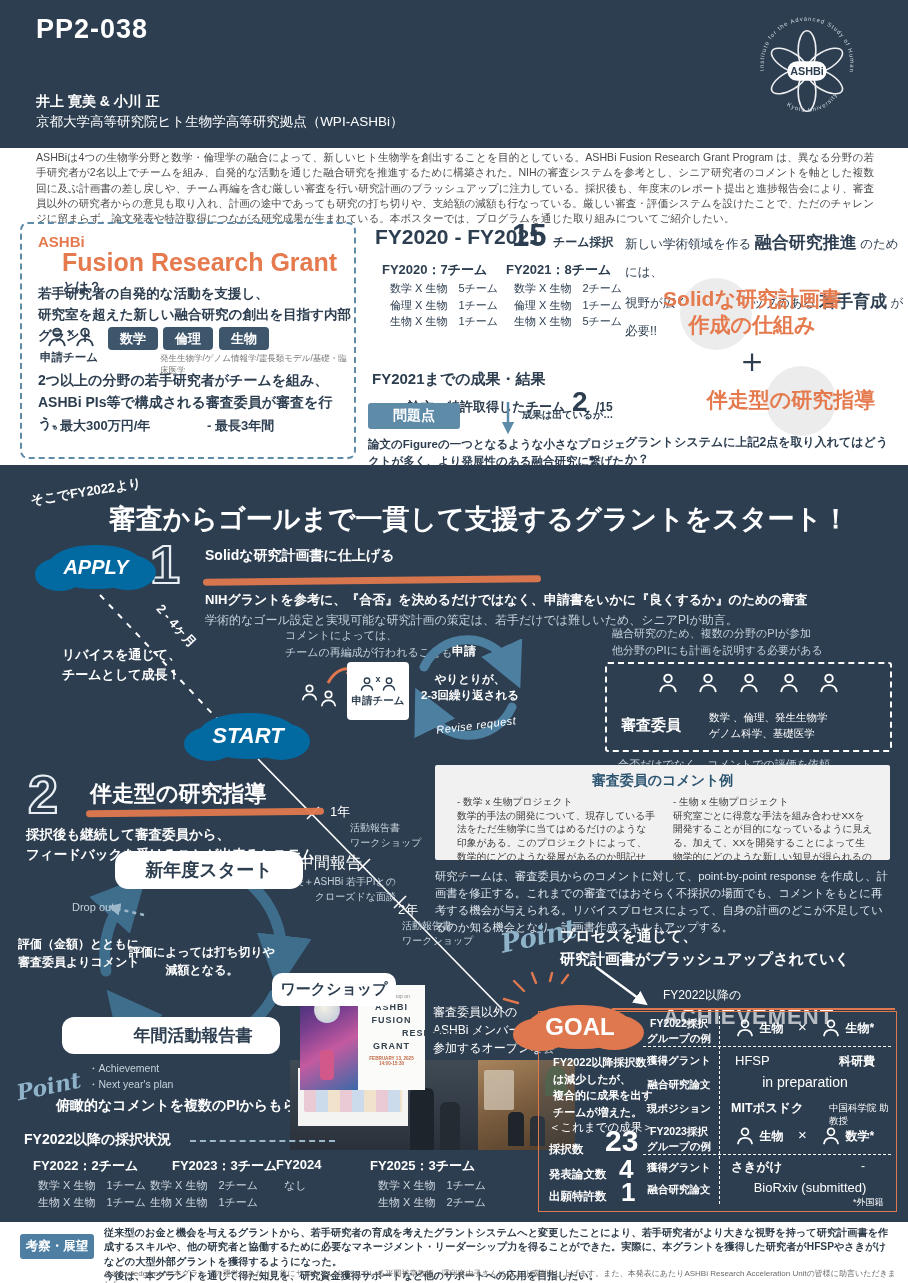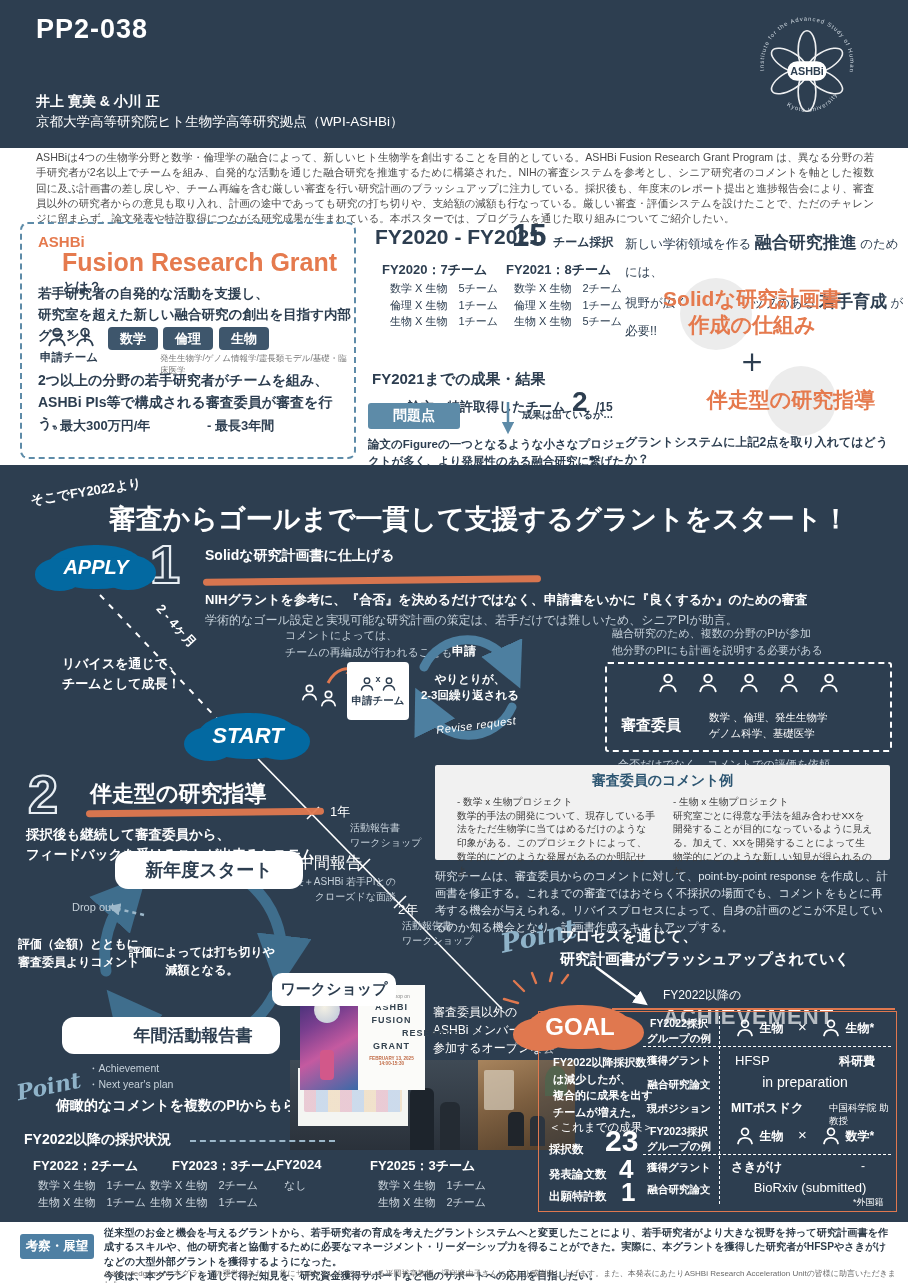--- a/index.html
+++ b/index.html
@@ -178,21 +178,21 @@
     <div class="abs outline-num" style="left:150px;top:68px;">1</div>
     <div class="abs xb w" style="left:205px;top:82px;font-size:14px;z-index:2;">Solidな研究計画書に仕上げる</div>
     <div class="brushline" style="left:203px;top:112px;width:338px;"></div>
     <div class="abs xb w" style="left:205px;top:126px;font-size:13px;">NIHグラントを参考に、『合否』を決めるだけではなく、申請書をいかに『良くするか』のための審査</div>
     <div class="abs lt" style="left:205px;top:147px;font-size:12px;">学術的なゴール設定と実現可能な研究計画の策定は、若手だけでは難しいため、シニアPIが助言。</div>
 
     <svg class="abs" style="left:95px;top:126px;" width="135" height="140">
       <line x1="5" y1="4" x2="128" y2="134" stroke="#fff" stroke-width="2" stroke-dasharray="6 7"></line>
     </svg>
     <div class="abs b w" style="left:150px;top:152px;font-size:13px;transform:rotate(48deg);">2 - 4ヶ月</div>
-    <div class="abs b w pl" style="left:62px;top:189px;font-size:13px;line-height:1.5;">リバイスを通じて、
+    <div class="abs b w pl" style="left:62px;top:180px;font-size:13px;line-height:1.5;">リバイスを通じて、
 チームとして成長！</div>
 
     <div class="abs lt pl" style="left:285px;top:162px;font-size:11px;line-height:1.5;">コメントによっては、
 チームの再編成が行われることも</div>
     <div class="abs w" style="left:300px;top:212px;">
       <svg class="pi" width="19" height="19" viewBox="0 0 24 24">
           <use href="#person"></use>
         </svg>
       <svg class="pi" style="margin-left:-4px;margin-top:12px;" width="19" height="19" viewBox="0 0 24 24">
           <use href="#person"></use>

